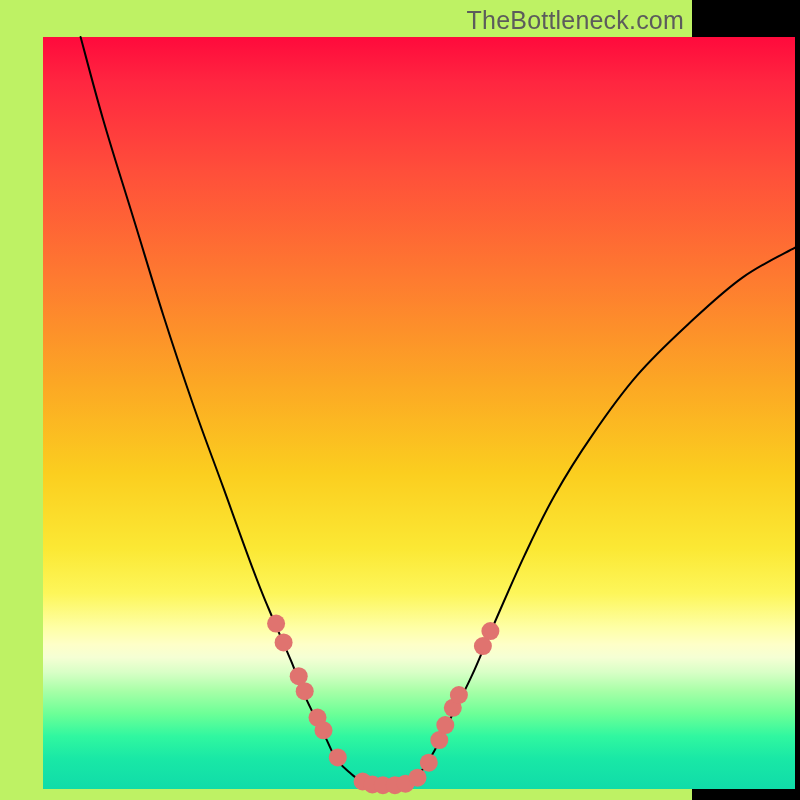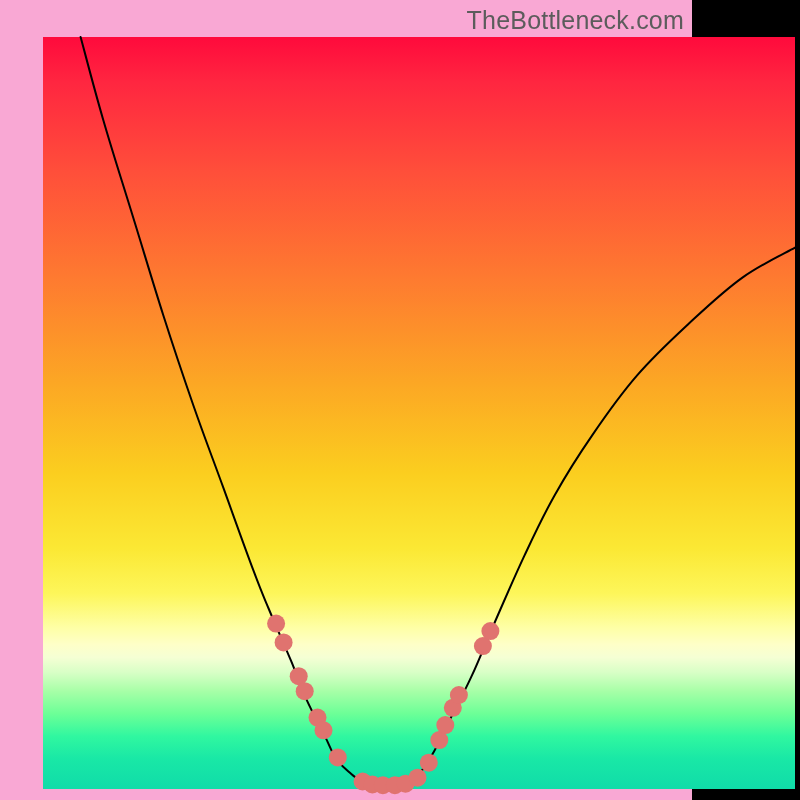--- a/index.html
+++ b/index.html
@@ -10,21 +10,21 @@
     background: #000;
     font-family: Arial, Helvetica, sans-serif;
     overflow: hidden;
   }
   .frame {
     position: absolute;
     left: 0;
     top: 0;
     width: 692px;
     height: 800px;
-    background: #f9a8d4;
+    background: #bef264;
   }
   .plot-area {
     position: absolute;
     left: 43px;
     top: 37px;
     width: 752px;
     height: 752px;
     
     background: linear-gradient(
       to bottom,

